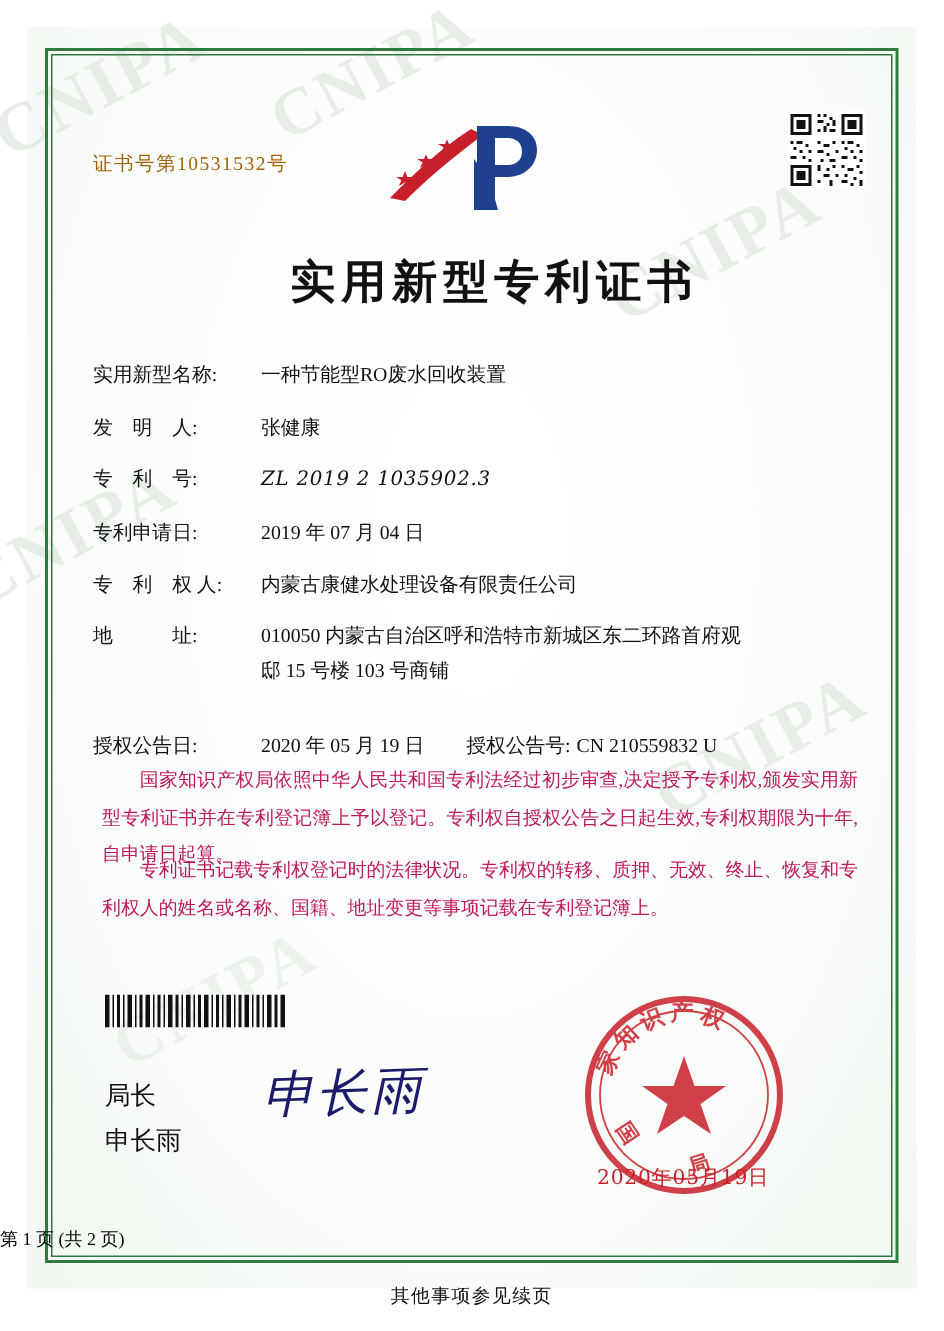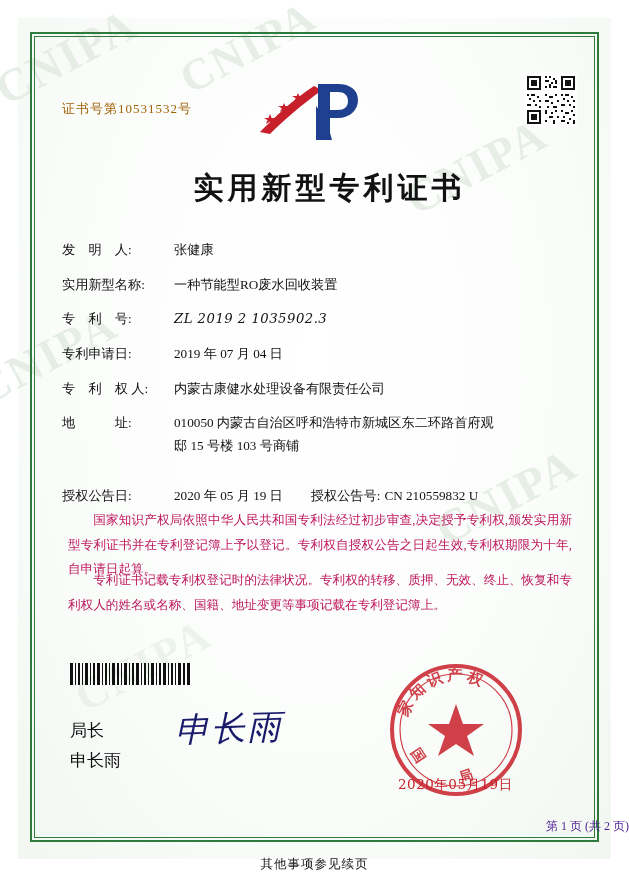--- a/index.html
+++ b/index.html
@@ -186,23 +186,23 @@
     left: 398px; top: 776px;
     font-size: 13.5px;
     color: #c8202a;
     letter-spacing: 0.5px;
     font-family: "DejaVu Serif", serif;
   }
 
   .page-no {
     position: absolute;
     left: 0; right: 0; top: 818px;
-    text-align: right;
+    text-align: left;
     font-size: 12px;
-    color: #4c1d95;
+    color: #000000;
   }
   .footer-note {
     position: absolute;
     left: 0; right: 0; top: 856px;
     text-align: center;
     font-size: 12.5px;
     color: #111;
     letter-spacing: 1px;
   }
 </style>
@@ -306,27 +306,27 @@
       <path d="M66,6 L66,62 L78,62 L78,40 L86,40 C98,40 106,32 106,22 C106,12 98,6 86,6 Z M78,14 L86,14 C92,14 96,17 96,23 C96,29 92,32 86,32 L78,32 Z" fill="#1f3f8f"></path>
       <path d="M64,62 L64,28 C70,36 76,46 80,62 Z" fill="#1f3f8f"></path>
     </svg>
   </div>
 
   <div class="title">实用新型专利证书</div>
 
   <div class="fields">
 
     <div class="field">
+      <span class="flabel">实用新型名称:</span>
+      <span class="fvalue">一种节能型RO废水回收装置</span>
+    </div>
+
+    <div class="field">
       <span class="flabel">发　明　人:</span>
       <span class="fvalue">张健康</span>
-    </div>
-
-    <div class="field">
-      <span class="flabel">实用新型名称:</span>
-      <span class="fvalue">一种节能型RO废水回收装置</span>
     </div>
 
     <div class="field">
       <span class="flabel">专　利　号:</span>
       <span class="fvalue mono">ZL 2019 2 1035902.3</span>
     </div>
 
     <div class="field">
       <span class="flabel">专利申请日:</span>
       <span class="fvalue">2019 年 07 月 04 日</span>

